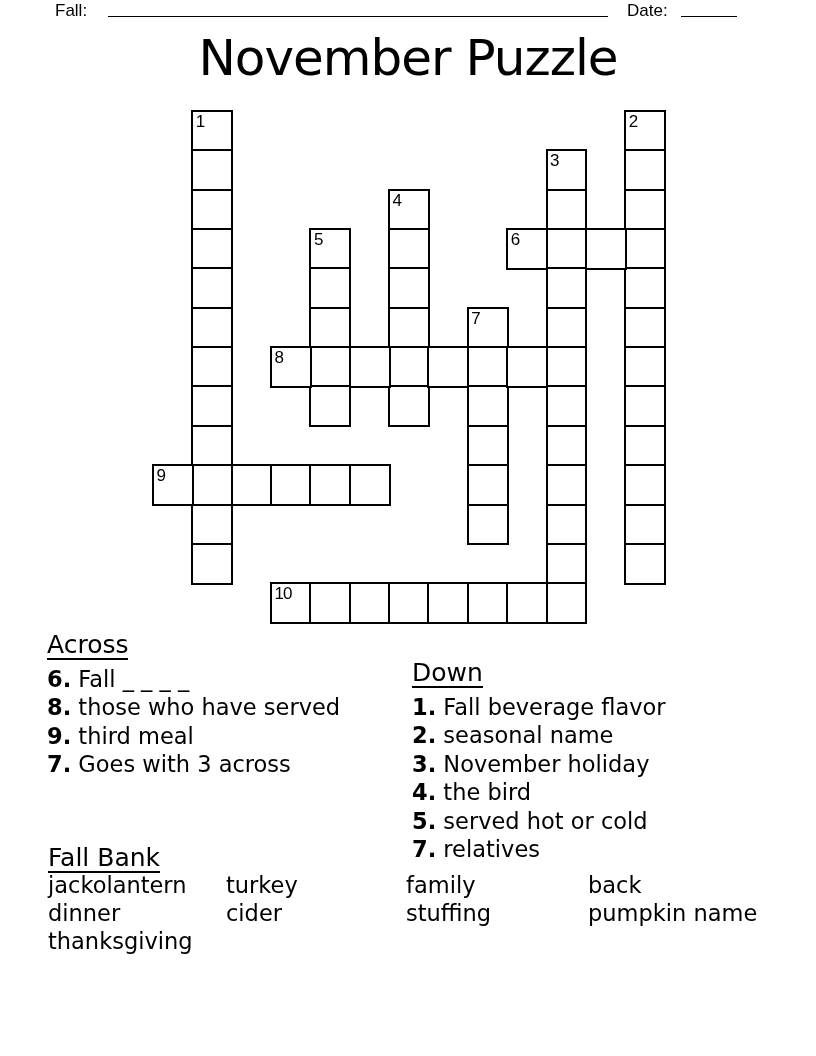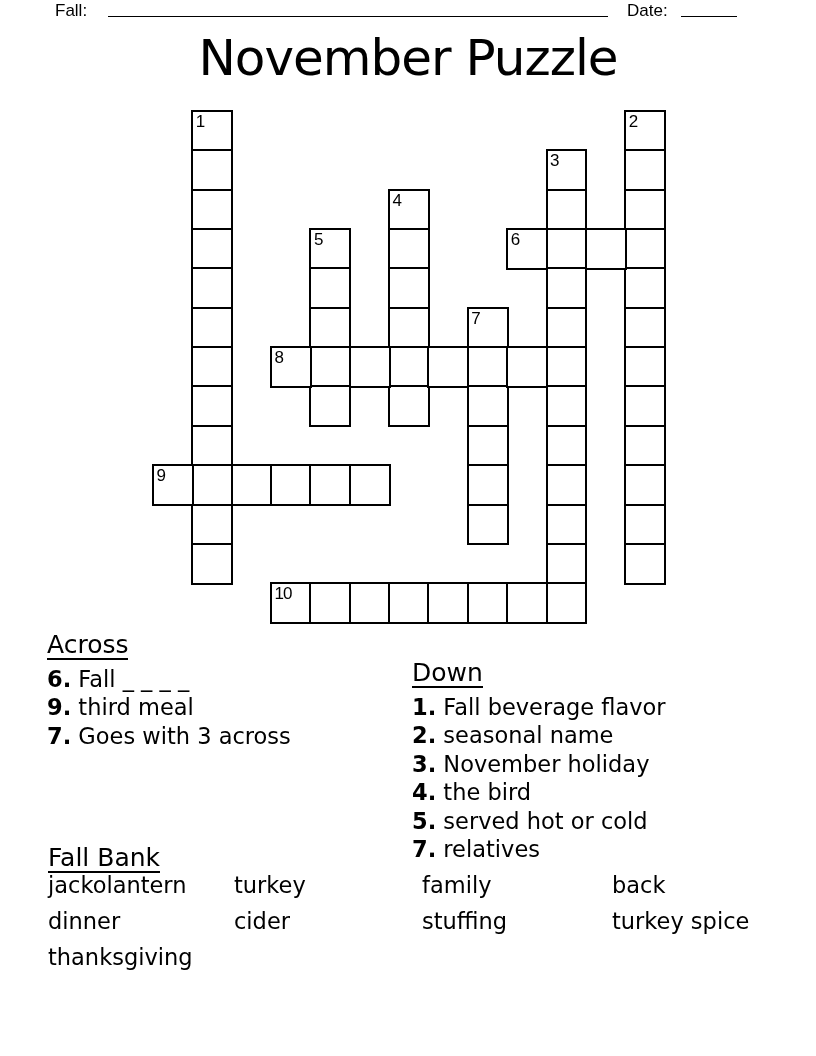--- a/index.html
+++ b/index.html
@@ -42,21 +42,21 @@
     font-weight:normal;border-bottom:2.4px solid #000;padding-bottom:0px;
   }
   .clue-list{margin-top:2px;}
   .clue{font-size:22.5px;line-height:28.4px;white-space:nowrap;}
   .clue b{font-weight:bold;}
   
   #wordbank-heading{position:absolute;left:48px;top:845px;}
   #wordbank-words{
     position:absolute;left:48px;top:871px;width:730px;
     display:grid;grid-template-columns:178px 180px 182px auto;
-    font-size:22.5px;line-height:28.2px;gap:8px;
+    font-size:22.5px;line-height:28.2px;
   }
   .wb-word{white-space:nowrap;}
 </style>
 </head>
 <body>
 
 <div>
   <span class="hdr-label" id="name-label">Fall:</span>
   <div class="hdr-line" id="name-line"></div>
   <span class="hdr-label" id="date-label">Date:</span>
@@ -156,20 +156,21 @@
     <div class="cell" style="left: 236.1px; top: 472.2px;"></div>
     <div class="cell" style="left: 275.45px; top: 472.2px;"></div>
     <div class="cell" style="left: 314.8px; top: 472.2px;"></div>
     <div class="cell" style="left: 354.15px; top: 472.2px;"></div>
   </div>
 
 <div class="clue-block" id="across-block">
   <div class="clue-heading">Across</div>
   <div class="clue-list" id="across-list">
       <div class="clue"><b>6.</b> Fall _ _ _ _</div>
+      <div class="clue"><b>8.</b> those who have served</div>
       <div class="clue"><b>9.</b> third meal</div>
       <div class="clue"><b>7.</b> Goes with 3 across</div>
     </div>
 </div>
 
 <div class="clue-block" id="down-block">
   <div class="clue-heading">Down</div>
   <div class="clue-list" id="down-list">
       <div class="clue"><b>1.</b> Fall beverage flavor</div>
       <div class="clue"><b>2.</b> seasonal name</div>
@@ -182,15 +183,15 @@
 
 <div id="wordbank-heading" class="clue-heading">Fall Bank</div>
 <div id="wordbank-words">
     <span class="wb-word">jackolantern</span>
     <span class="wb-word">turkey</span>
     <span class="wb-word">family</span>
     <span class="wb-word">back</span>
     <span class="wb-word">dinner</span>
     <span class="wb-word">cider</span>
     <span class="wb-word">stuffing</span>
-    <span class="wb-word">turkey spice</span>
+    <span class="wb-word">pumpkin name</span>
     <span class="wb-word">thanksgiving</span>
   </div>
 
 </body></html>

